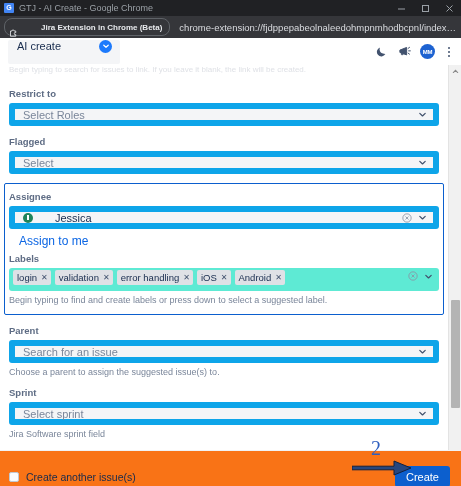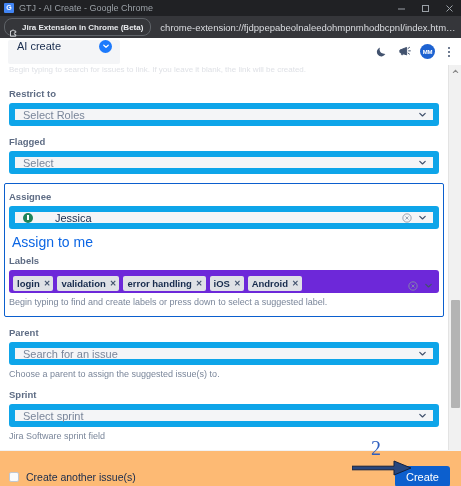--- a/index.html
+++ b/index.html
@@ -58,20 +58,21 @@
   }
   .ext-pill {
     display: flex;
     align-items: center;
     height: 18px;
     border: 1px solid #5f6368;
     border-radius: 8px;
     padding: 0 7px 0 4px;
     background: #35363a;
     flex: 0 0 auto;
+    gap: 19px;
   }
   .ext-pill-icon {
     width: 9px; height: 9px;
     margin-right: 4px;
     color: #e8eaed;
   }
   .ext-pill-label {
     font-size: 8px;
     font-weight: bold;
     color: #e8eaed;
@@ -233,34 +234,33 @@
     position: relative;
   }
   .green-dot::after {
     content: "";
     position: absolute;
     left: 4px; top: 2.5px;
     width: 1.5px; height: 5px;
     background: #fff;
   }
   .link-text {
-    font-size: 14px;
+    font-size: 12px;
     color: #0c66e4;
-    margin: 5px 0 0 3px;
+    margin: 5px 0 0 10px;
     display: inline-block;
   }
   .labels-box {
     min-height: 23px;
-    background: #6d28d9;
+    background: #5eead4;
     border-radius: 3px;
     display: flex;
-    align-items: flex-end;
+    align-items: flex-start;
     padding: 2px 5px 2px 4px;
     flex-wrap: wrap;
-    font-weight: bold;
   }
   .chips { display: flex; align-items: center; gap: 4px; flex: 1 1 auto; flex-wrap: wrap; }
   .chip {
     display: inline-flex;
     align-items: center;
     background: #dfe1e6;
     border-radius: 2px;
     height: 15px;
     padding: 0 3px 0 4px;
     font-size: 9.5px;
@@ -271,21 +271,21 @@
     font-size: 8px;
     color: #42526e;
     line-height: 1;
   }
 
   
   .footer {
     position: absolute;
     left: 0; right: 0; bottom: 0;
     height: 36px;
-    background: #fdba74;
+    background: #f97316;
     border-top: 1px solid #f1f2f4;
     display: flex;
     align-items: center;
     padding: 16px 11px 0 9px;
   }
   .cb-wrap { display: flex; align-items: center; }
   .cb {
     width: 10px; height: 10px;
     border: 1px solid #c1c7d0;
     border-radius: 2px;

